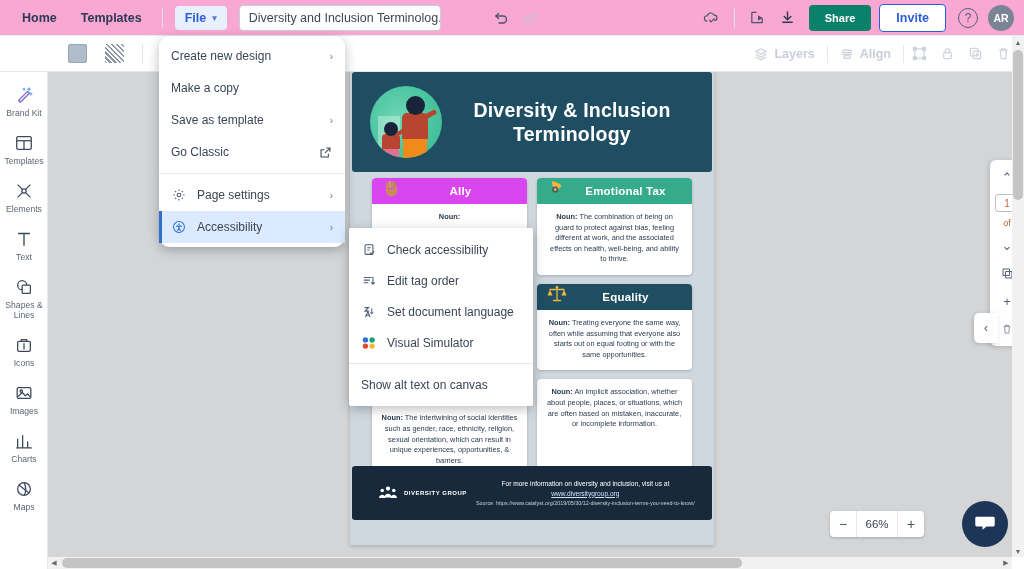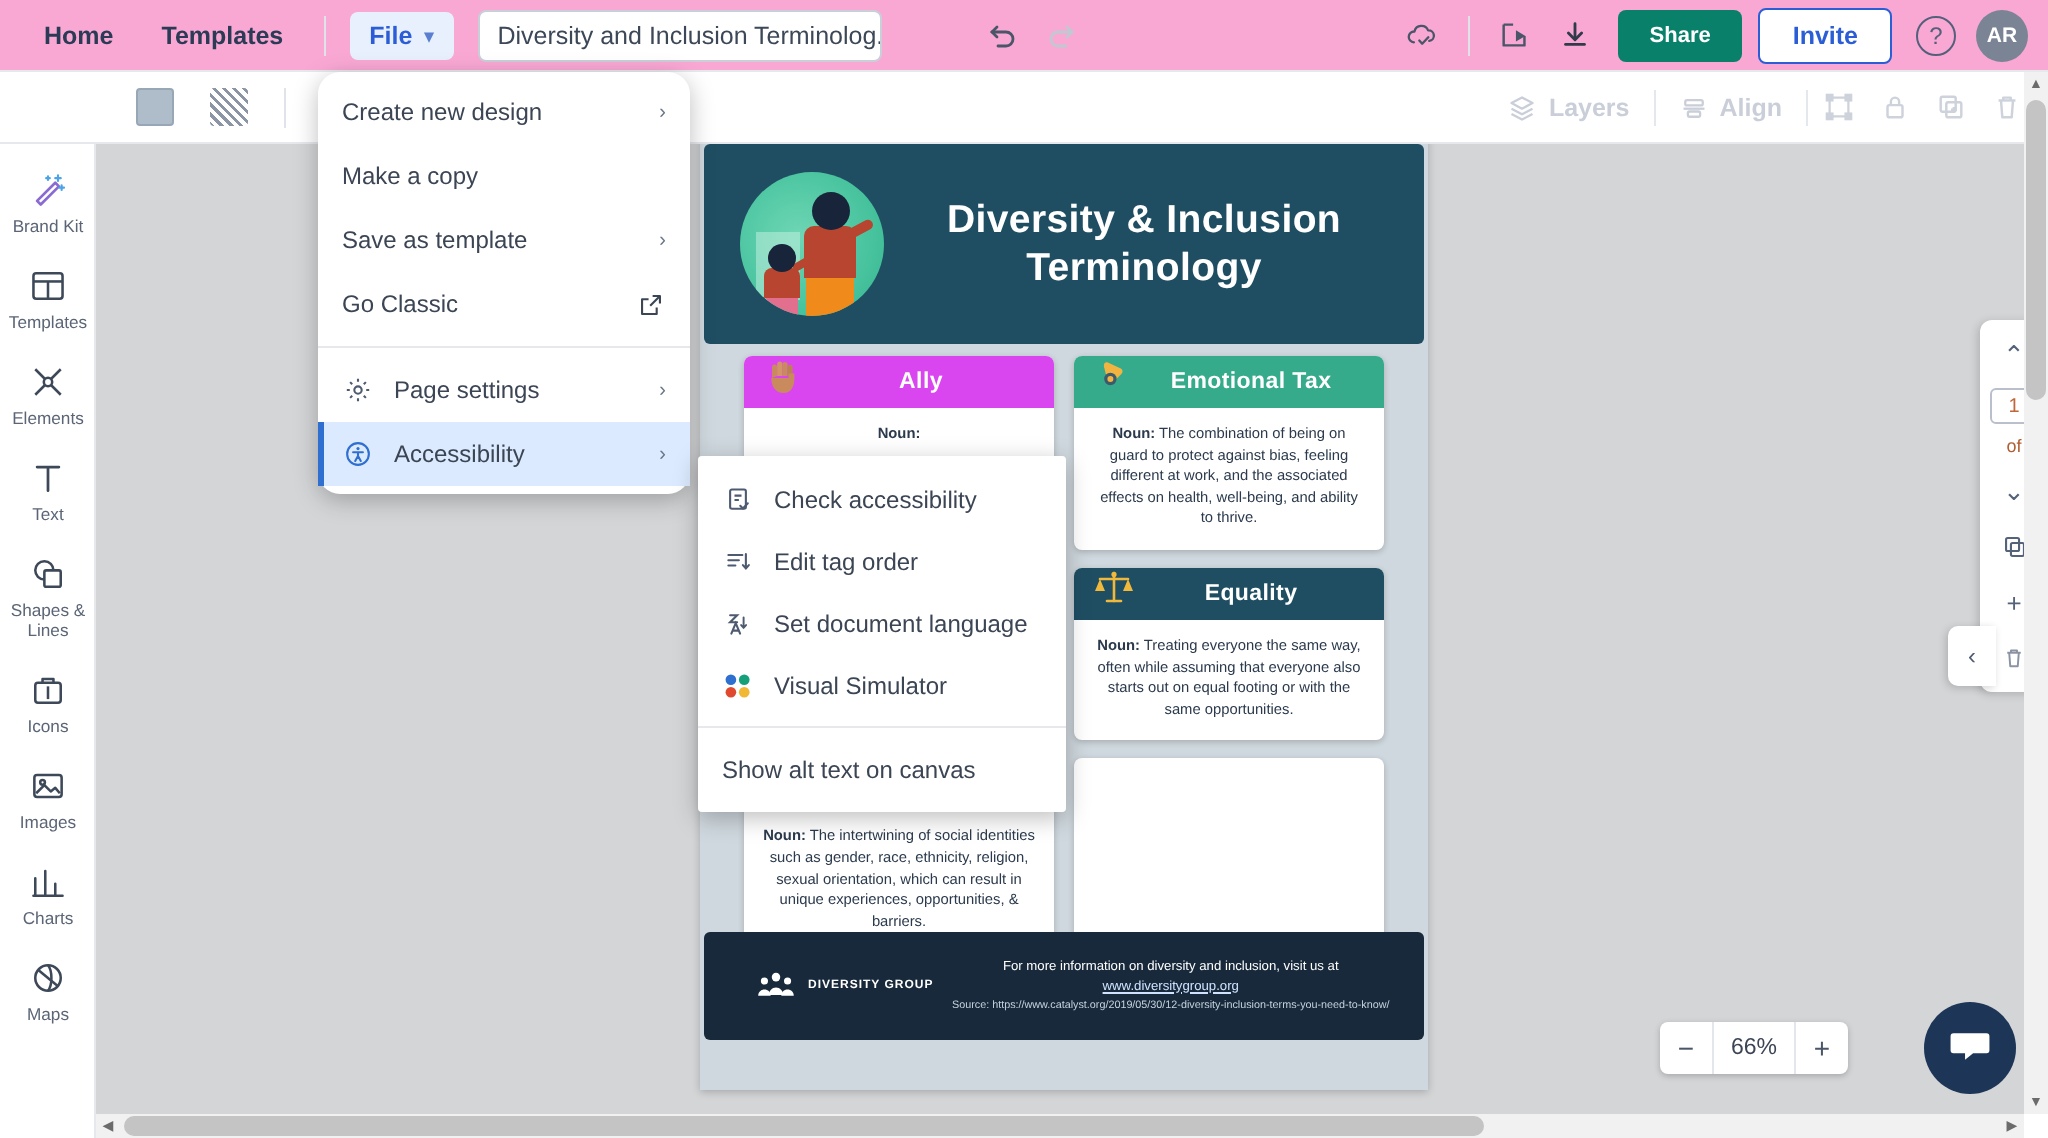--- a/index.html
+++ b/index.html
@@ -536,20 +536,24 @@
             </span>
             <span class="ch-title">Intersectionality</span>
           </div>
           <div class="card-body">
             <b>Noun:</b>
             <span>The intertwining of social identities such as gender, race, ethnicity, religion, sexual orientation, which can result in unique experiences, opportunities, &amp; barriers.</span>
           </div>
         </div>
 
         <div class="card">
+          <div class="card-body">
+            <b>Noun:</b>
+            <span>An implicit association, whether about people, places, or situations, which are often based on mistaken, inaccurate, or incomplete information.</span>
+          </div>
         </div>
       </div>
     </div>
 
     <div class="ig-footer">
       <div class="fo-logo">
         <svg width="20" height="16" viewBox="0 0 22 18" fill="#fff">
           <circle cx="11" cy="4" r="2.4"></circle>
             <path d="M7 14c0-2.4 1.8-4.2 4-4.2s4 1.8 4 4.2z"></path>
           <circle cx="4.5" cy="6.2" r="2"></circle>

